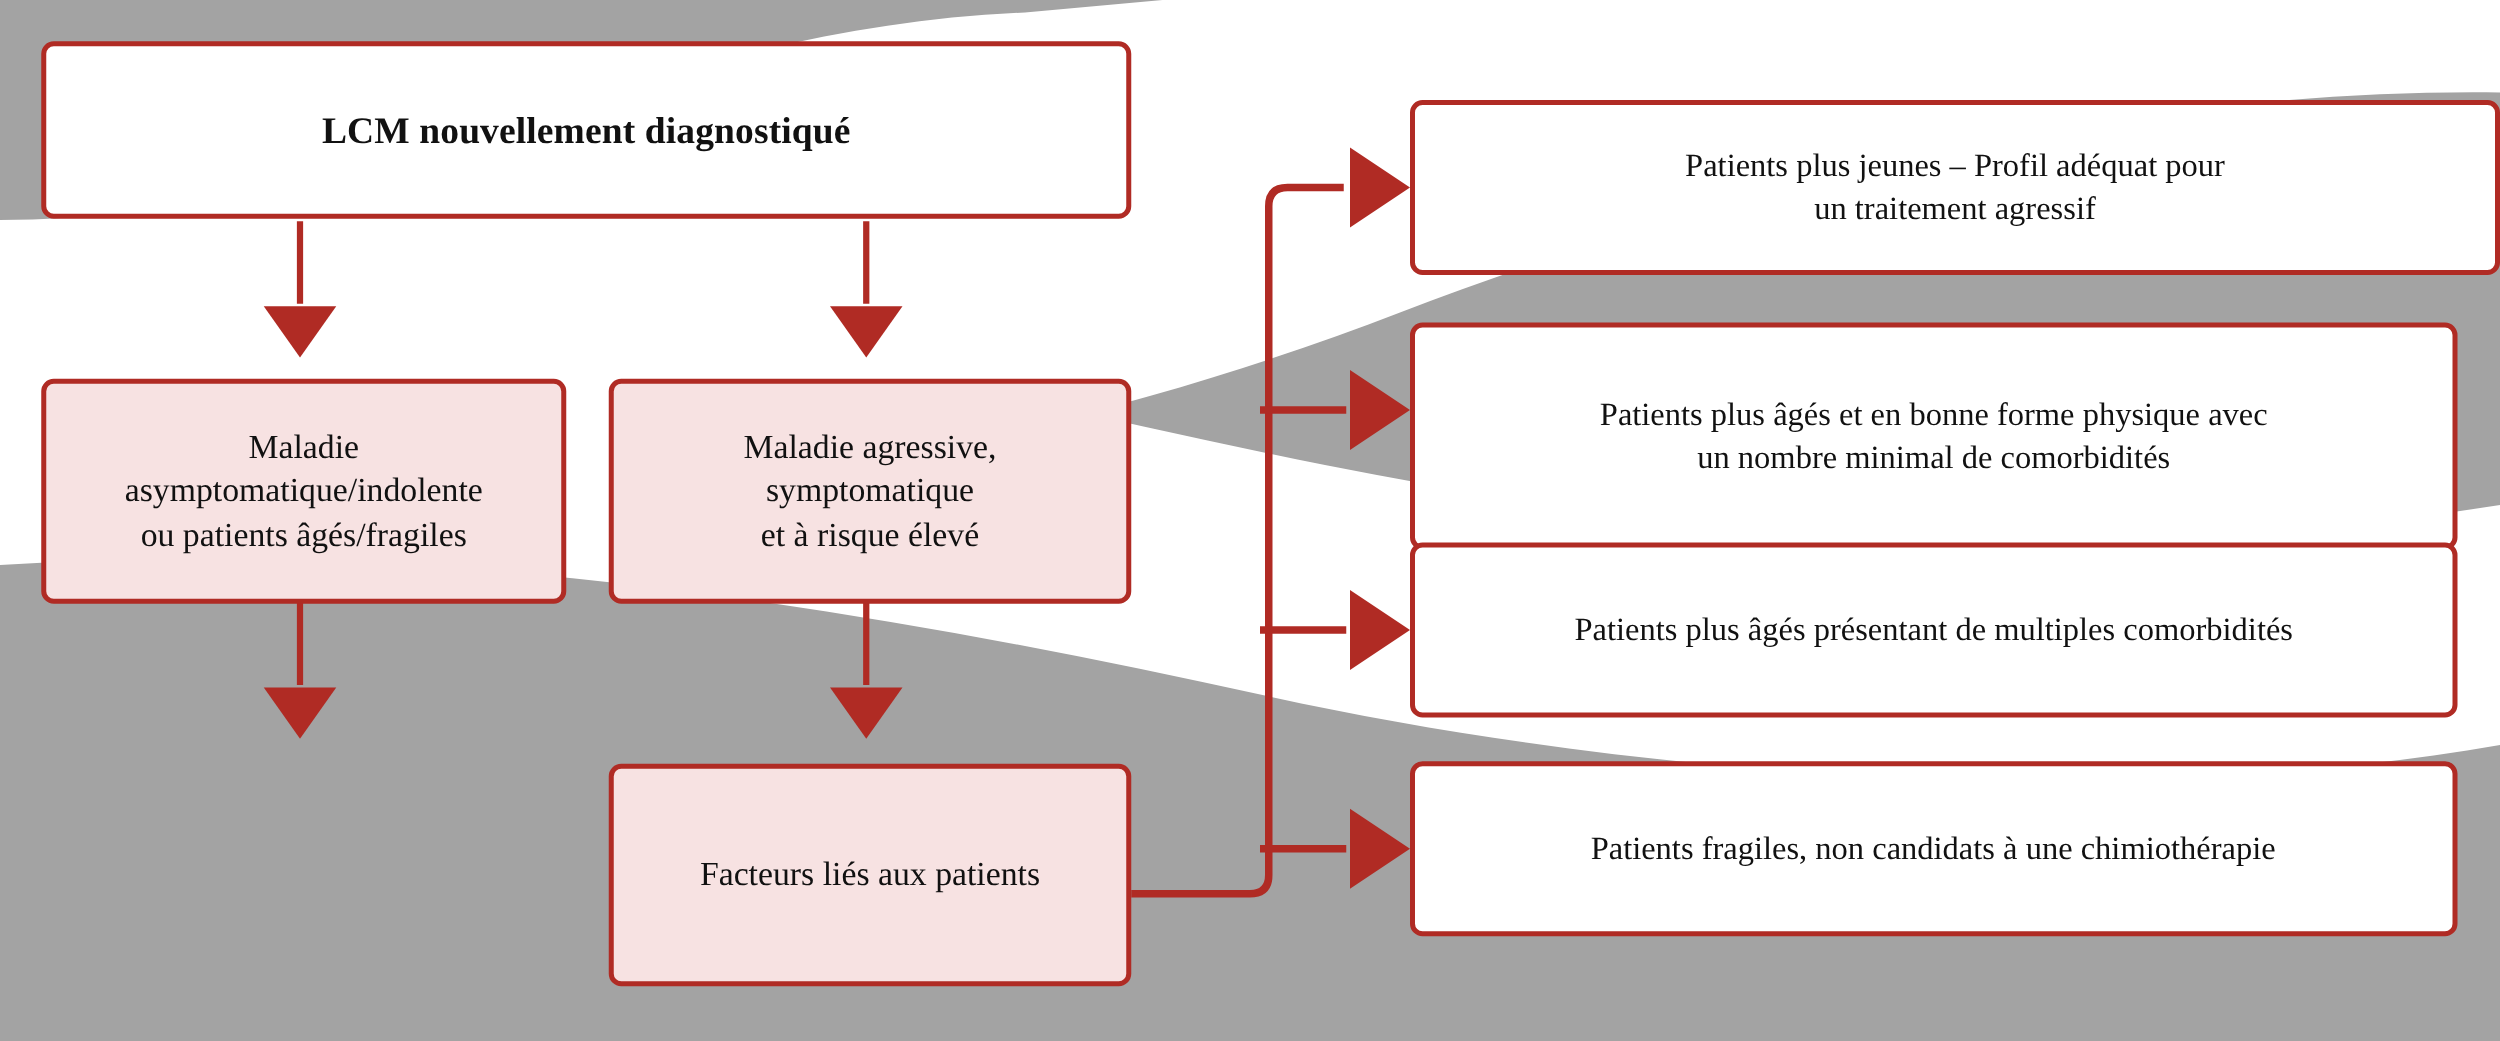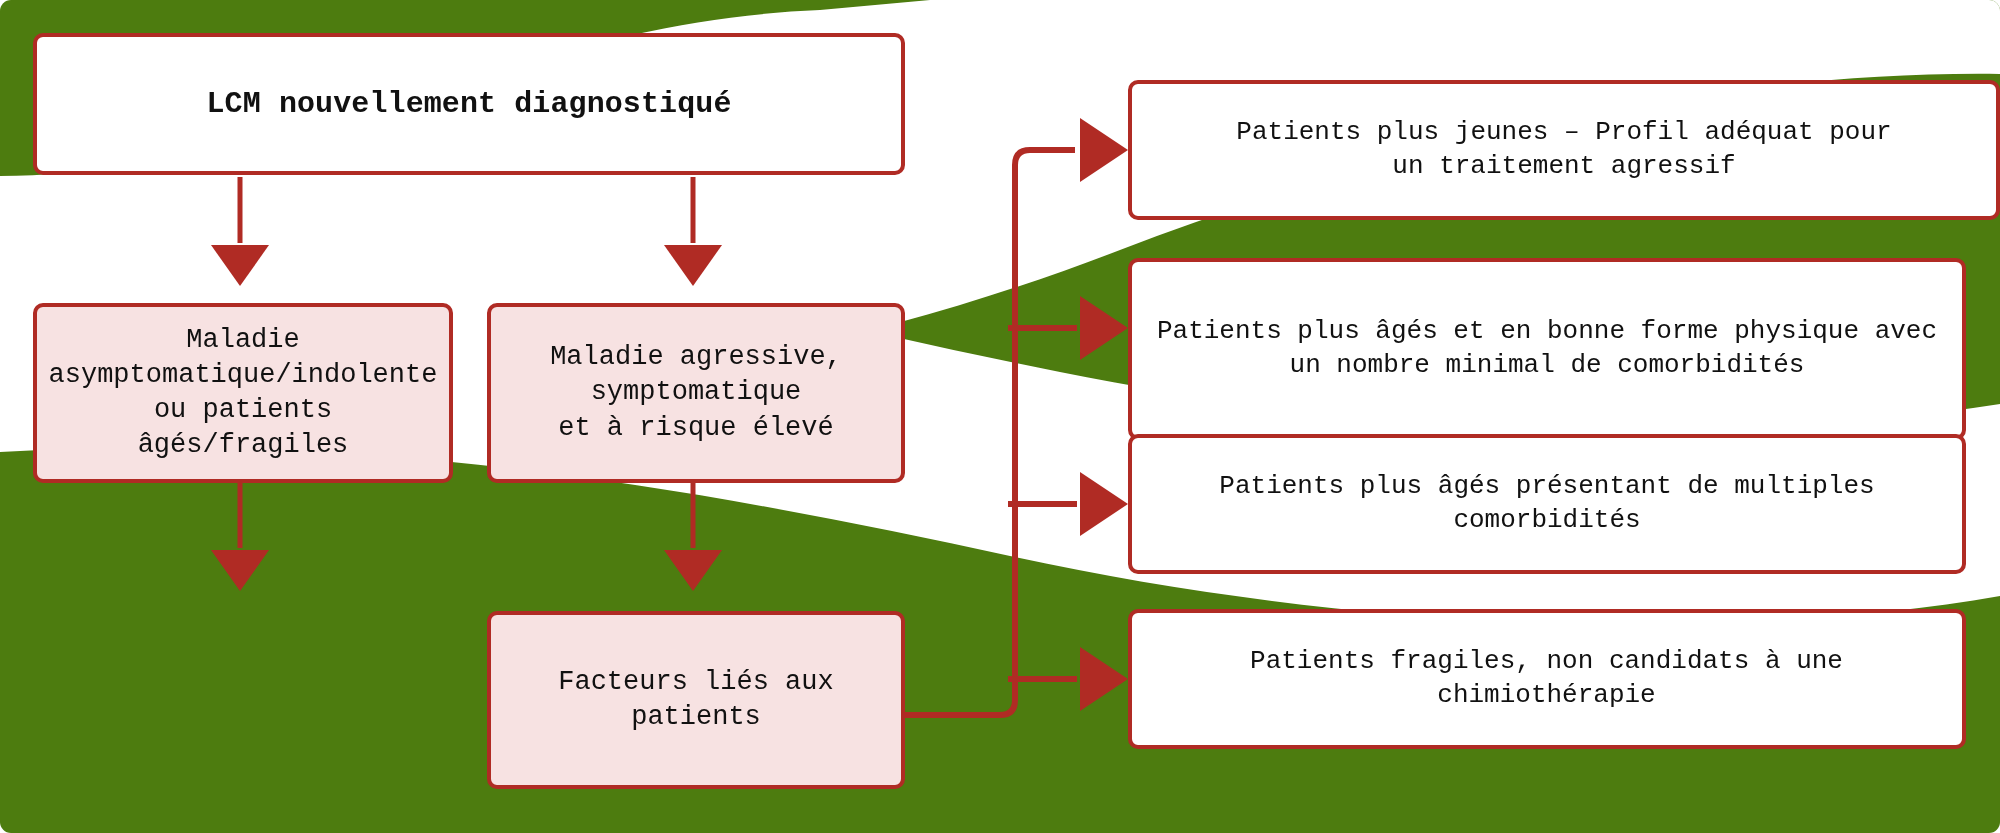--- a/index.html
+++ b/index.html
@@ -5,23 +5,22 @@
   html, body {
     margin: 0;
     padding: 0;
     background: #ffffff;
   }
   #canvas {
     position: relative;
     width: 2000px;
     height: 833px;
     overflow: hidden;
-    background: #4d7c0f;
-    font-family: Liberation Mono, monospace;
-    border-radius: 11px;
+    background: #a3a3a3;
+    font-family: Liberation Serif, serif;
   }
   #bg-swoosh {
     position: absolute;
     left: 0; top: 0;
     width: 2000px;
     height: 833px;
     pointer-events: none;
   }
   .node {
     position: absolute;

